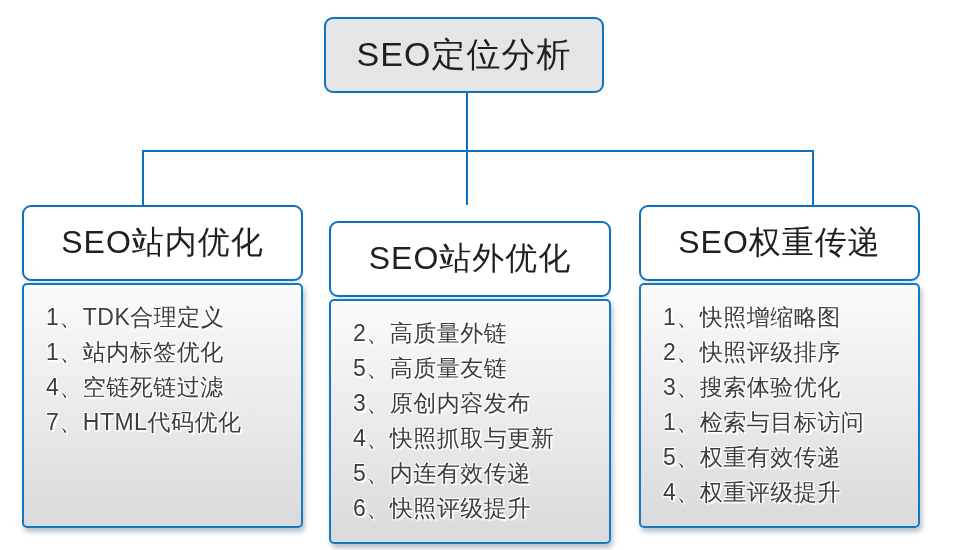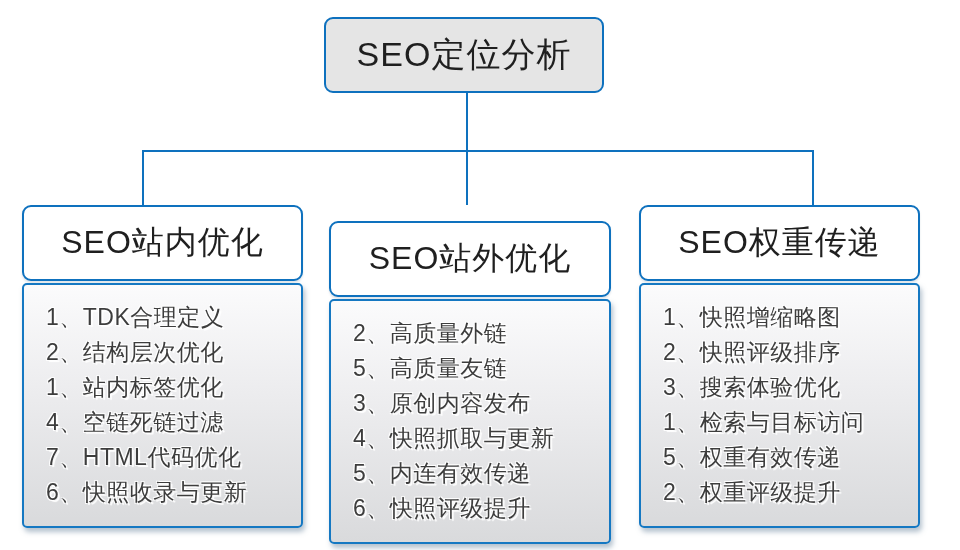--- a/index.html
+++ b/index.html
@@ -79,25 +79,23 @@
   <div class="root-node">
     <span>SEO定位分析</span>
   </div>
 
   <div class="col col-1">
     <div class="col-header">
       <span>SEO站内优化</span>
     </div>
     <div class="col-body">
       <div class="item">1、TDK合理定义</div>
-      <div class="item">2、结构层次优化</div>
       <div class="item">1、站内标签优化</div>
       <div class="item">4、空链死链过滤</div>
       <div class="item">7、HTML代码优化</div>
-      <div class="item">6、快照收录与更新</div>
     </div>
   </div>
 
   <div class="col col-2">
     <div class="col-header">
       <span>SEO站外优化</span>
     </div>
     <div class="col-body">
       <div class="item">2、高质量外链</div>
       <div class="item">5、高质量友链</div>
@@ -111,17 +109,17 @@
   <div class="col col-3">
     <div class="col-header">
       <span>SEO权重传递</span>
     </div>
     <div class="col-body">
       <div class="item">1、快照增缩略图</div>
       <div class="item">2、快照评级排序</div>
       <div class="item">3、搜索体验优化</div>
       <div class="item">1、检索与目标访问</div>
       <div class="item">5、权重有效传递</div>
-      <div class="item">2、权重评级提升</div>
+      <div class="item">4、权重评级提升</div>
     </div>
   </div>
 
 </div>
 
 </body></html>

